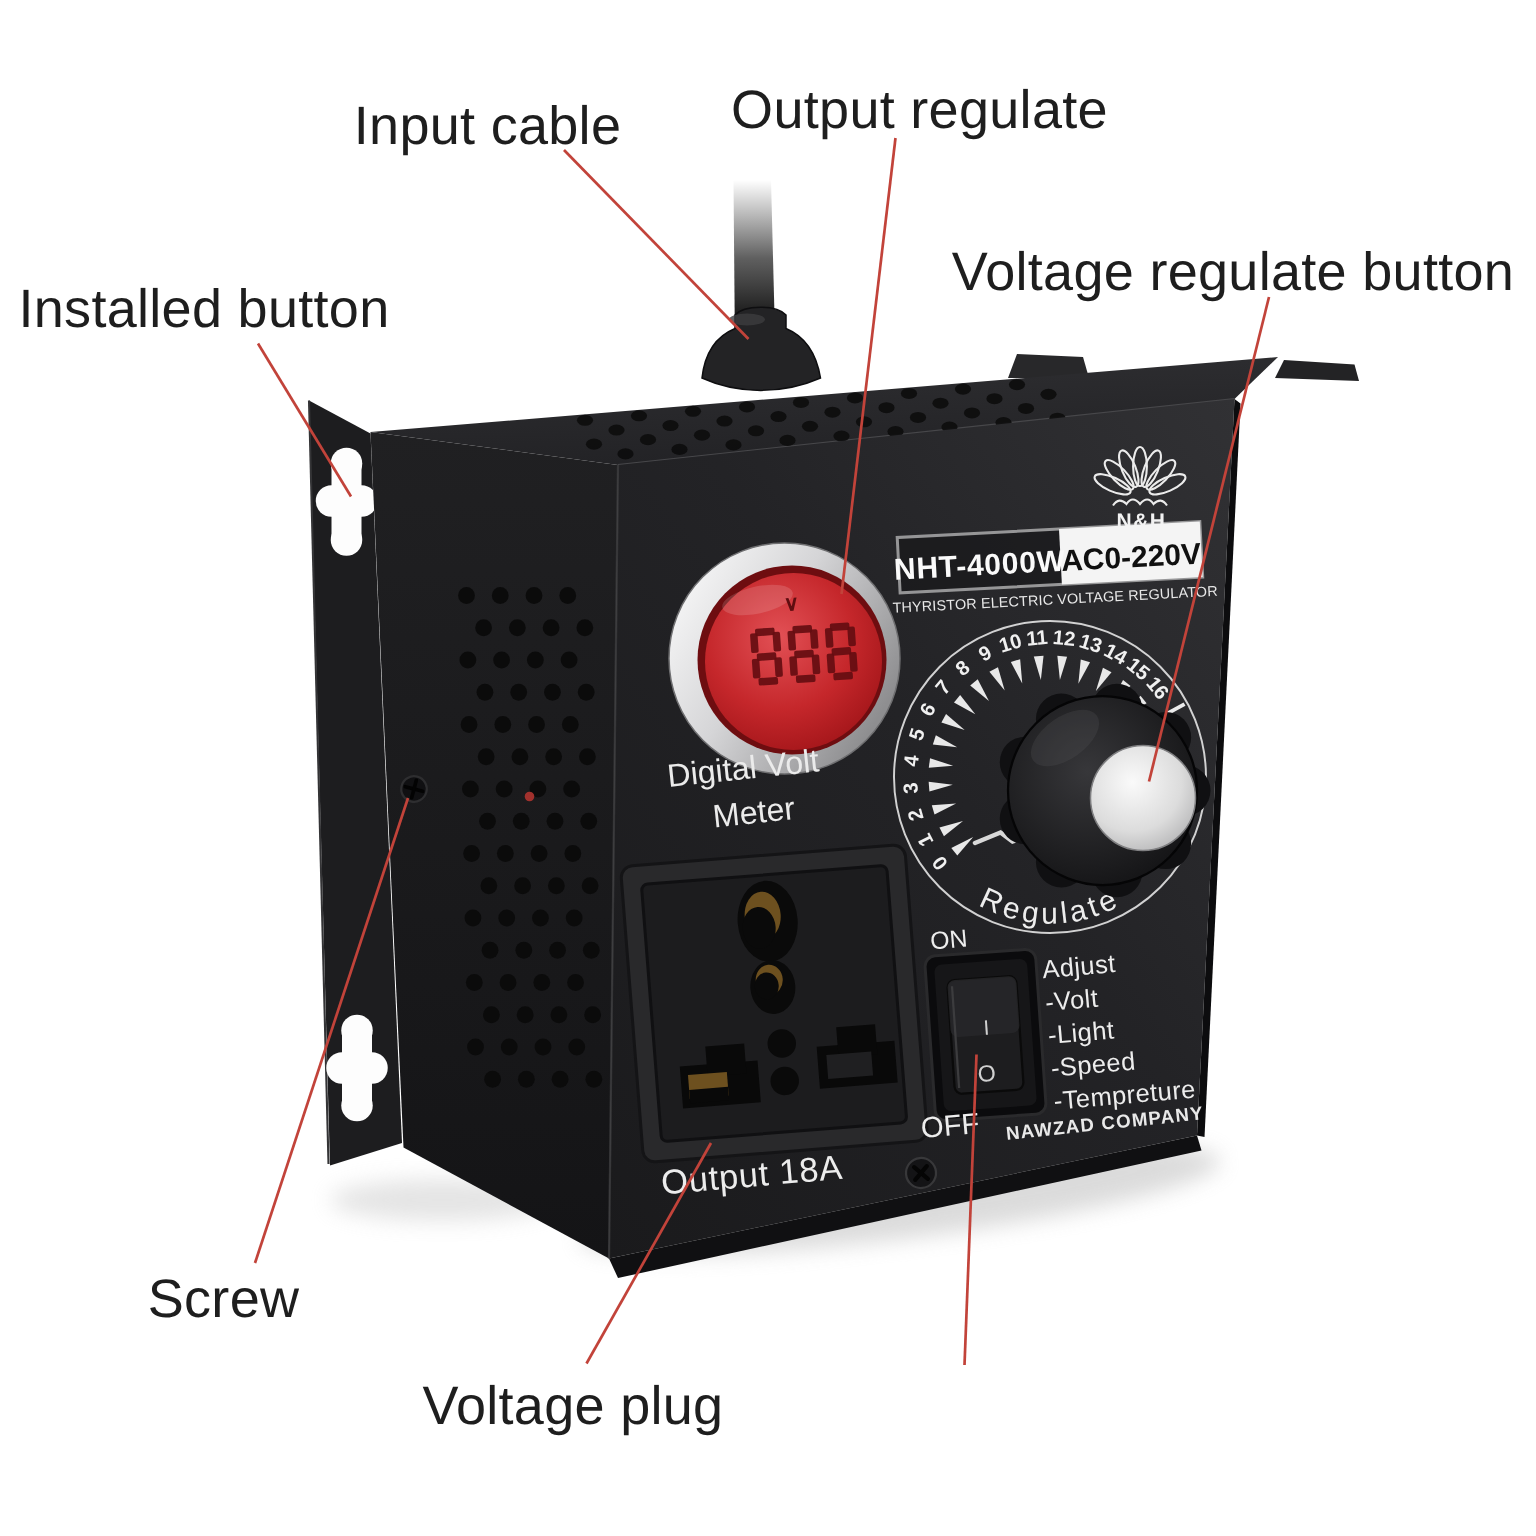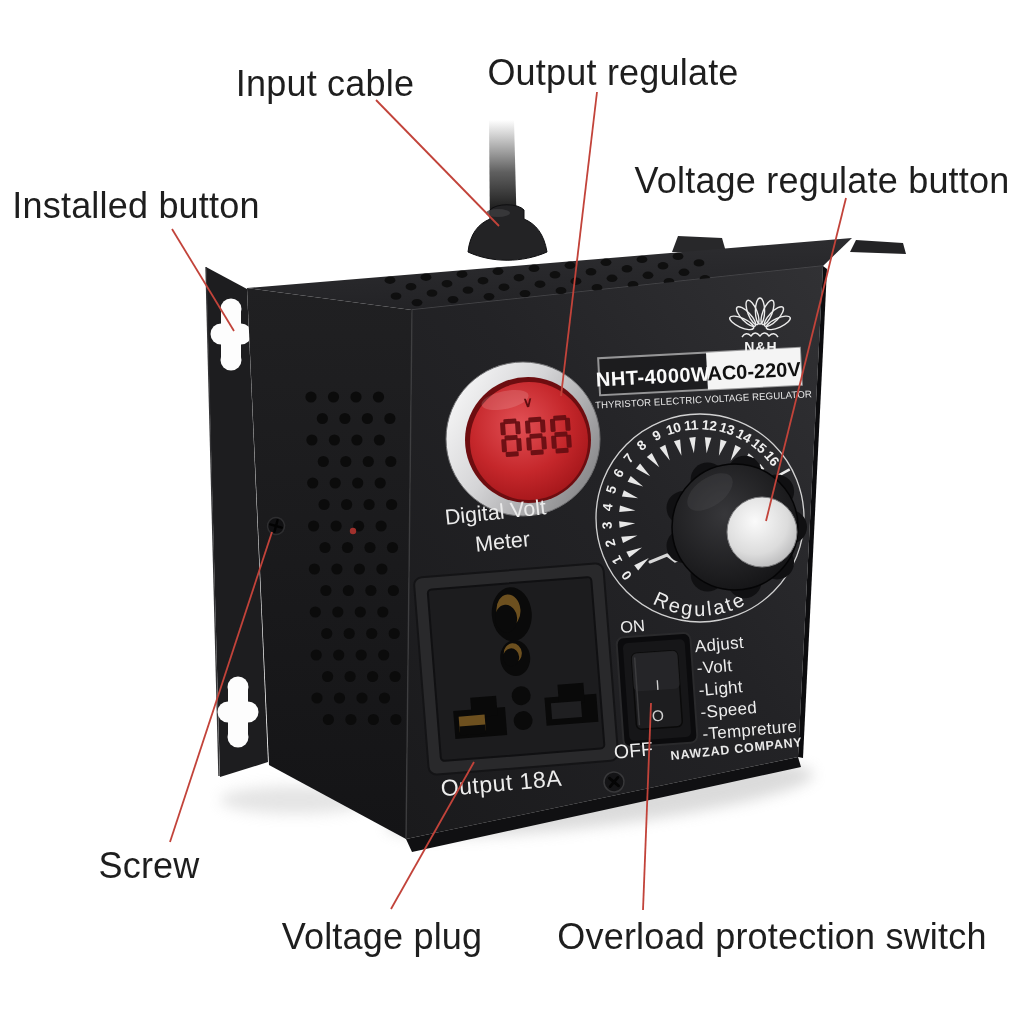--- a/index.html
+++ b/index.html
@@ -418,14 +418,13 @@
       </g>
 </svg>
 
 
 <div class="ann-label" id="lbl-input-cable">Input cable</div>
 <div class="ann-label" id="lbl-voltage-regulate-button">Voltage regulate button</div>
 <div class="ann-label" id="lbl-output-regulate">Output regulate</div>
 <div class="ann-label" id="lbl-installed-holes">Installed button</div>
 <div class="ann-label" id="lbl-screw">Screw</div>
 <div class="ann-label" id="lbl-output-plug">Voltage plug</div>
-<div class="ann-label" id="lbl-overload-protection-switch">Overload protection switch</div>
 </div>
 
 </body></html>

